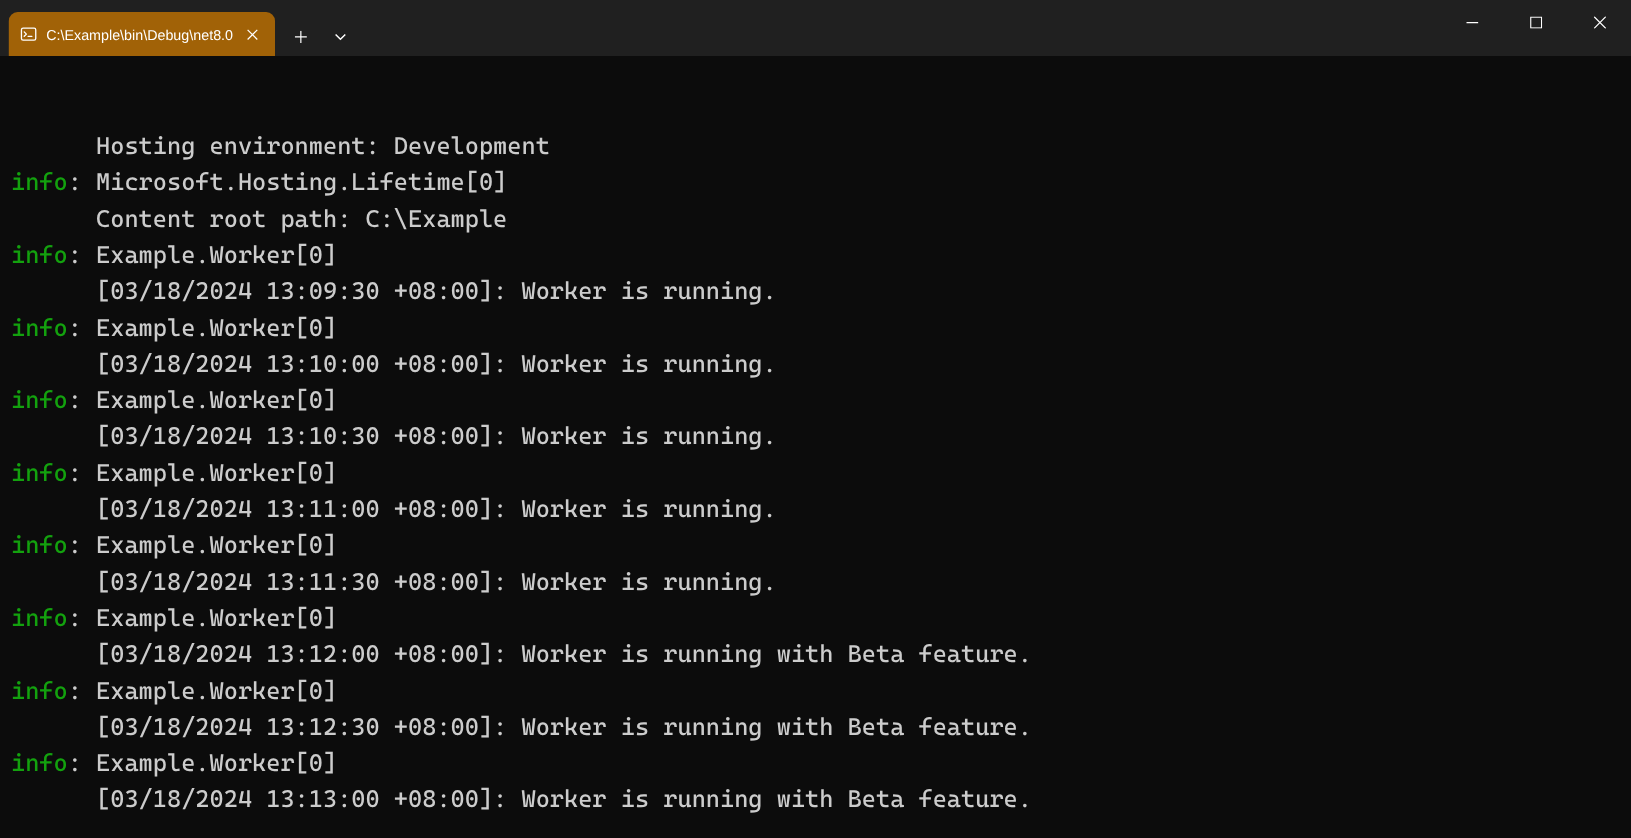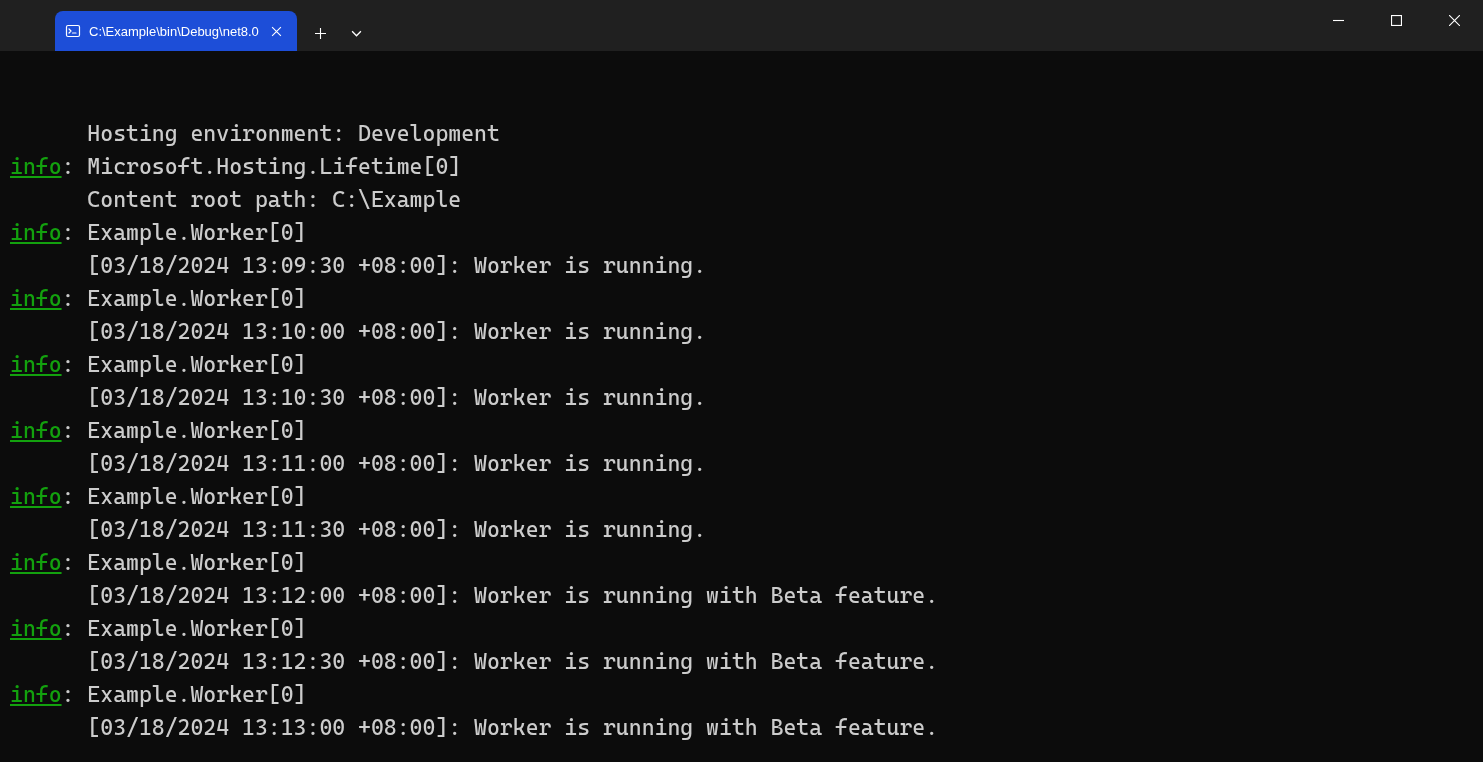--- a/index.html
+++ b/index.html
@@ -36,23 +36,22 @@
       border-top-right-radius: 8px;
       height: 40px;
       padding: 0 10px 0 10px;
       margin-top: 11px;
       position: relative;
       gap: 8px;
       min-width: 200px;
       max-width: 290px;
     }
     .tab.active {
-      background: #1d4ed8;
+      background: #a16207;
       border-top: 0;
-      margin-left: 47px;
     }
     .tab::before {
       content: '';
       position: absolute;
       top: 0;
       left: 0;
       right: 0;
       height: 0;
     }
     .tabs-bg {
@@ -145,21 +144,20 @@
       padding: 0 10px;
       color: #cccccc;
       font-size: 22px;
       line-height: 33px;
       font-family: 'Cascadia Mono', Consolas, monospace;
       white-space: pre;
       font-weight: 400;
     }
     .info-level {
       color: #13a10e;
-      text-decoration: underline;
     }
     .log-line {
       display: block;
     }
     .titlebar-container {
       position: relative;
     }
   </style>
 </head>
 <body>

